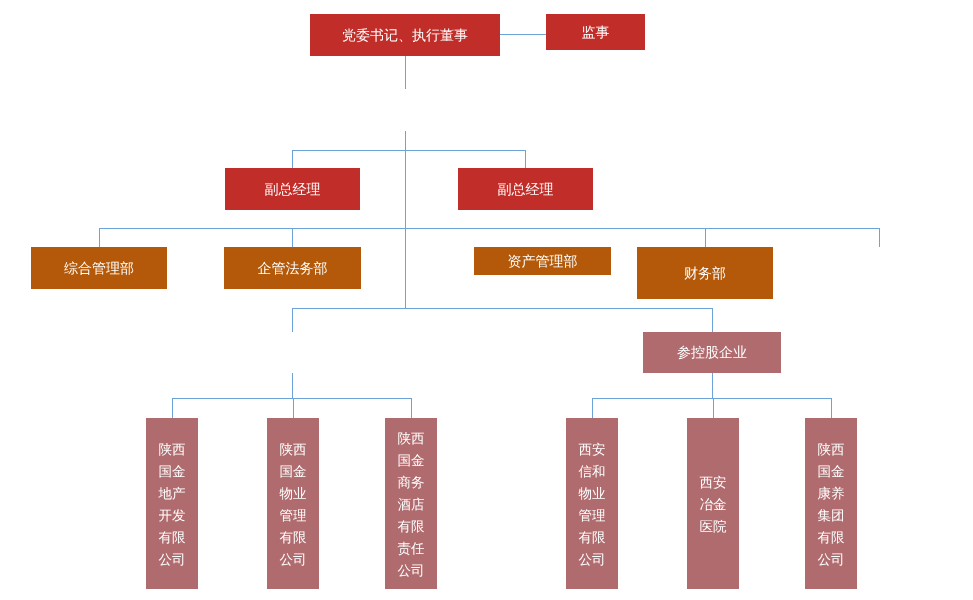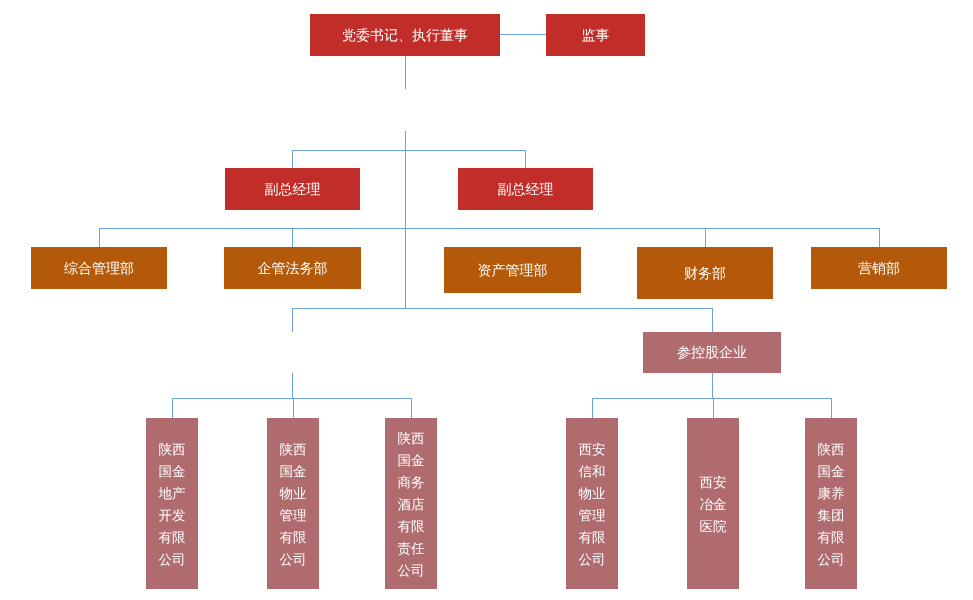--- a/index.html
+++ b/index.html
@@ -59,31 +59,30 @@
   <div class="line" style="left:172px; top:397.5px; width:239px; height:1.5px;"></div>
   <div class="line" style="left:592px; top:397.5px; width:239px; height:1.5px;"></div>
   <div class="line" style="left:171.5px; top:398px; width:1.5px; height:20px;"></div>
   <div class="line" style="left:292.5px; top:398px; width:1.5px; height:20px;"></div>
   <div class="line" style="left:410.5px; top:398px; width:1.5px; height:20px;"></div>
   <div class="line" style="left:591.5px; top:398px; width:1.5px; height:20px;"></div>
   <div class="line" style="left:712.5px; top:398px; width:1.5px; height:20px;"></div>
   <div class="line" style="left:830.5px; top:398px; width:1.5px; height:20px;"></div>
 
   <div class="node red" style="left:310px; top:14px; width:190px; height:42px;">党委书记、执行董事</div>
-  <div class="node red" style="left:546px; top:14px; width:99px; height:42px;">监事</div>
+  <div class="node red" style="left:546px; top:14px; width:99px; height:36px;">监事</div>
 
 
   <div class="node red" style="left:225px; top:168px; width:135px; height:42px;">副总经理</div>
   <div class="node red" style="left:458px; top:168px; width:135px; height:42px;">副总经理</div>
 
   <div class="node orange" style="left:31px; top:247px; width:136px; height:42px;">综合管理部</div>
   <div class="node orange" style="left:224px; top:247px; width:137px; height:42px;">企管法务部</div>
-  <div class="node orange" style="left:444px; top:247px; width:137px; height:46px;">资产管理部</div>
+  <div class="node orange" style="left:474px; top:247px; width:137px; height:28px;">资产管理部</div>
   <div class="node orange" style="left:637px; top:247px; width:136px; height:52px;">财务部</div>
-  <div class="node orange" style="left:811px; top:247px; width:136px; height:42px;">营销部</div>
 
   <div class="node mauve" style="left:643px; top:332px; width:138px; height:41px;">参控股企业</div>
 
   <div class="node mauve company" style="left:146px; top:418px; width:52px; height:171px;">陕西
 国金
 地产
 开发
 有限
 公司</div>
   <div class="node mauve company" style="left:267px; top:418px; width:52px; height:171px;">陕西

